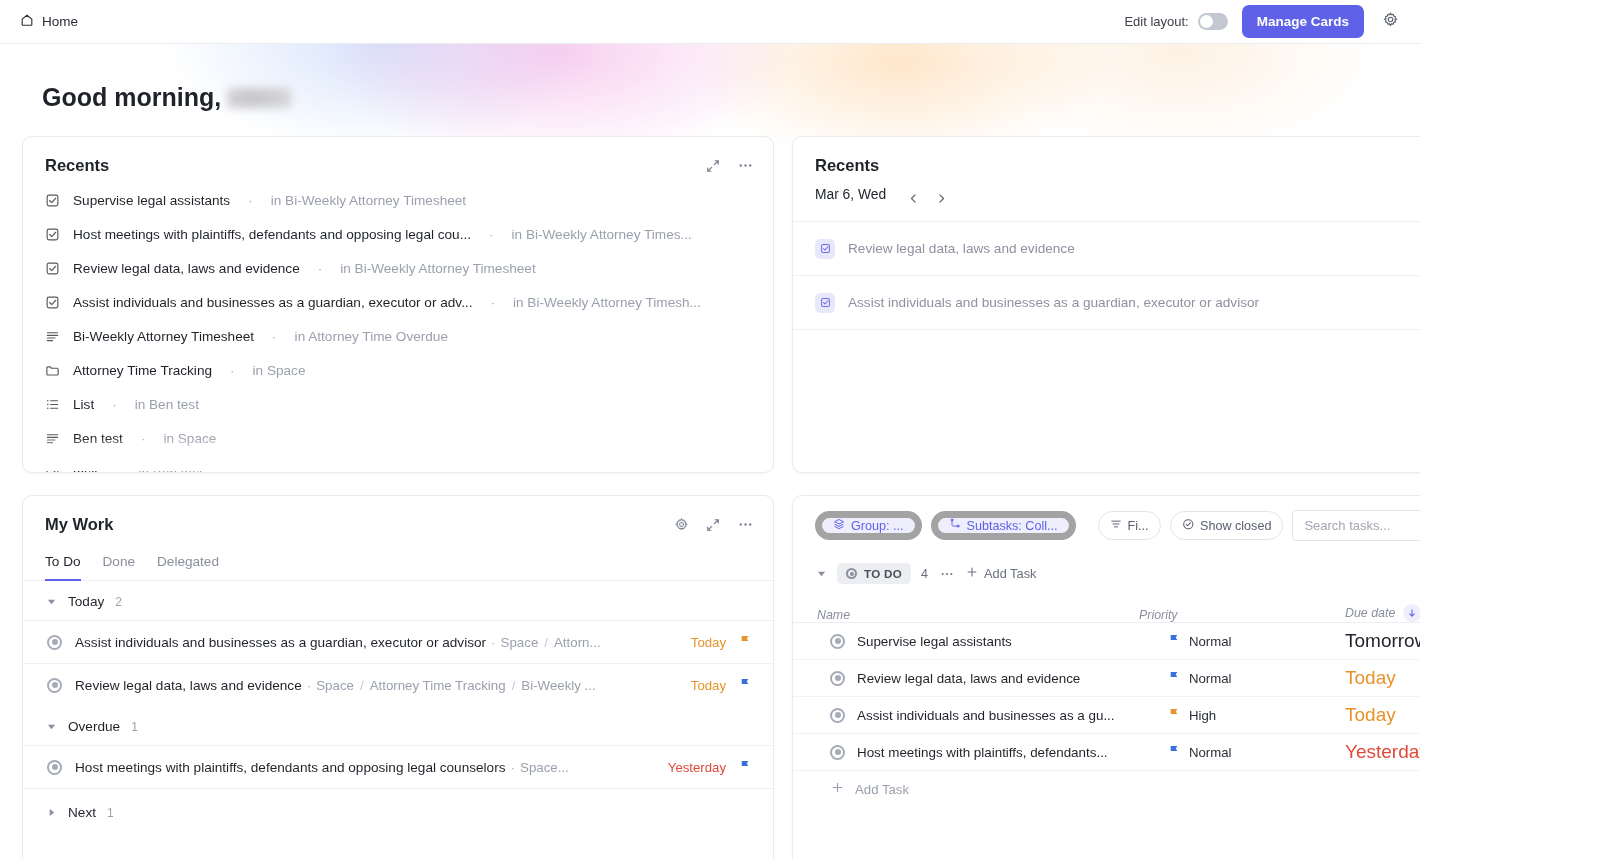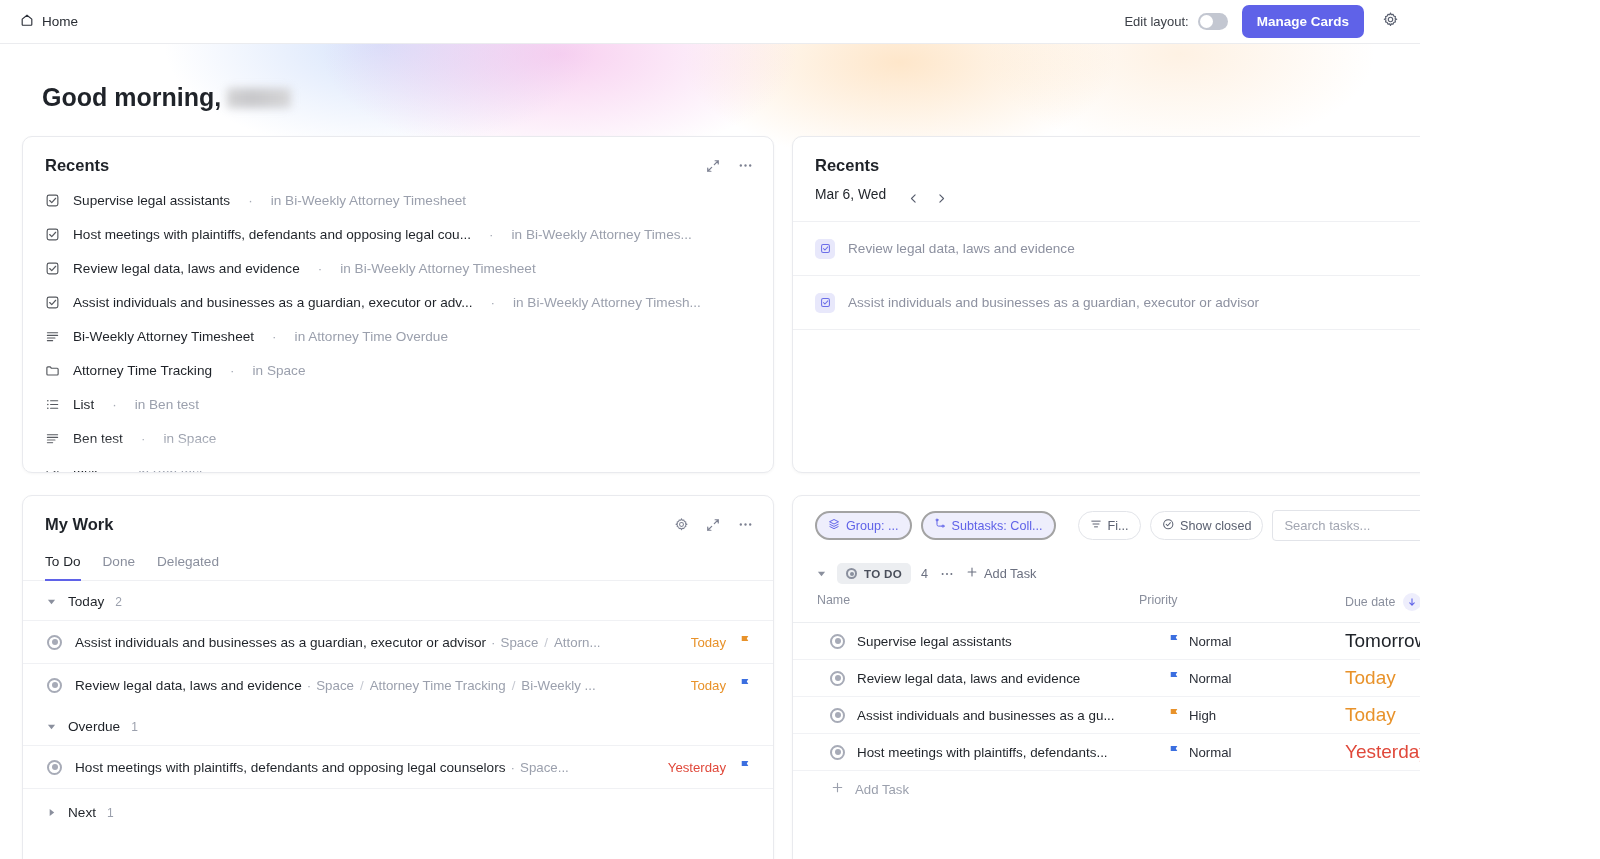--- a/index.html
+++ b/index.html
@@ -238,21 +238,21 @@
   .toolbar {
     display: flex; align-items: center; gap: 9px;
     padding: 14px 19px 13px 22px;
   }
   .pill {
     display: flex; align-items: center; gap: 6px;
     height: 29px; padding: 0 11px;
     border-radius: 15px; font-size: 12.6px;
     cursor: pointer; white-space: nowrap;
   }
-  .pill-active { background: #eeeefc; color: #5f62e8; border: 2px solid #a3a3a3; }
+  .pill-active { background: #eeeefc; color: #5f62e8; border: 7px solid #a3a3a3; }
   .pill-plain { background: #ffffff; color: #5a6070; border: 1px solid #e2e4e9; }
   .toolbar-div { width: 1px; height: 20px; background: #e5e7ec; margin: 0 2px; }
   .search-box {
     height: 31px; width: 176px;
     border: 1px solid #e2e4e9; border-radius: 4px;
     padding: 0 11px; font-size: 13px; color: #1f2329;
     font-family: "Liberation Sans", sans-serif;
     background: #ffffff; outline: none;
   }
   .search-box::placeholder { color: #a2a6b2; }
@@ -280,23 +280,24 @@
     content: ""; position: absolute; top: 1.5px; left: 1.5px;
     width: 4px; height: 4px; border-radius: 50%; background: #8a8f9d;
   }
   .grp-count { font-size: 12.6px; color: #6b7080; }
   .add-task-inline {
     display: flex; align-items: center; gap: 6px;
     font-size: 12.8px; color: #6b7080; cursor: pointer;
   }
 
   .tbl-head {
-    display: flex; align-items: flex-start;
+    display: flex; align-items: flex-end;
     padding: 0 22px 0 24px; height: 30px;
     border-bottom: 1px solid #eceef1;
+    font-style: italic;
   }
   .th { font-size: 12.4px; color: #8a8f9d; }
   .th-name { flex: 1; padding-left: 0px; }
   .th-priority { width: 178px; }
   .th-due { width: 176px; display: flex; align-items: center; gap: 8px; margin-left: 28px; }
   .sort-badge {
     width: 18px; height: 18px; border-radius: 50%;
     background: #eeeefc; color: #5f62e8;
     display: flex; align-items: center; justify-content: center;
     font-size: 11px; cursor: pointer;

